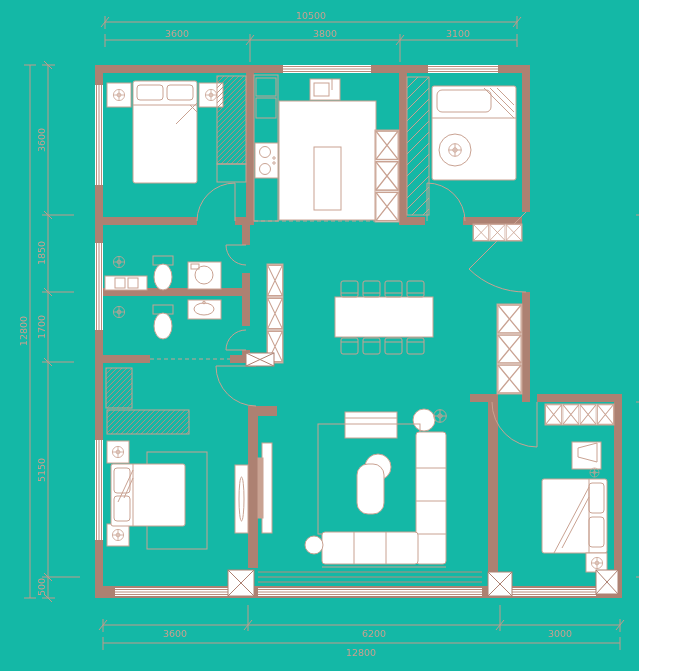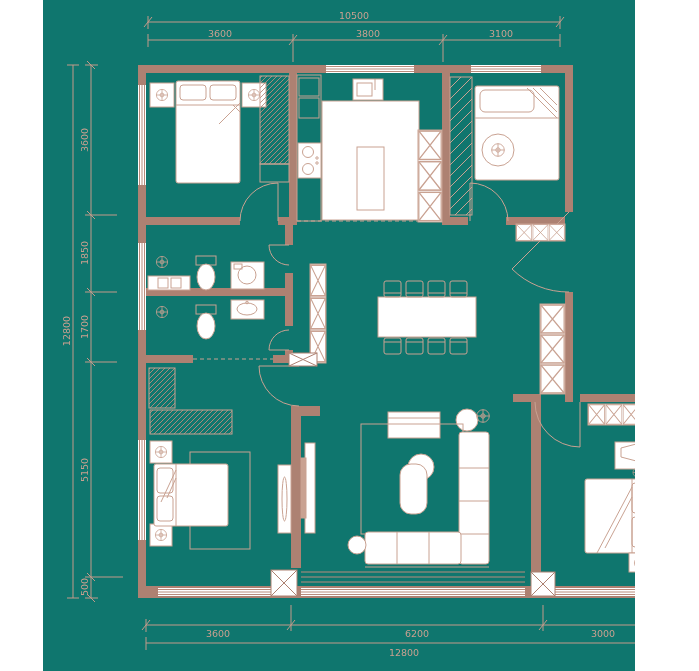--- a/index.html
+++ b/index.html
@@ -1,17 +1,17 @@
 <!DOCTYPE html>
 <html><head>
 <meta charset="utf-8">
 <style>
   html,body{margin:0;padding:0;background:#ffffff;}
-  .canvas{position:relative;width:592px;height:671px;background:#0f766e;overflow:hidden;
-          font-family:"DejaVu Sans", sans-serif;margin-left:43px;}
+  .canvas{position:relative;width:639px;height:671px;background:#14b8a6;overflow:hidden;
+          font-family:"DejaVu Sans", sans-serif;}
   svg{position:absolute;left:0;top:0;}
   svg text{font-family:"DejaVu Sans", sans-serif;font-size:9.5px;fill:#c9a090;}
 </style>
 </head>
 <body>
 
 <div class="canvas">
 <svg width="699" height="671" viewBox="0 0 699 671">
   <defs>
     <pattern id="hatchDense" width="5" height="5" patternUnits="userSpaceOnUse">

